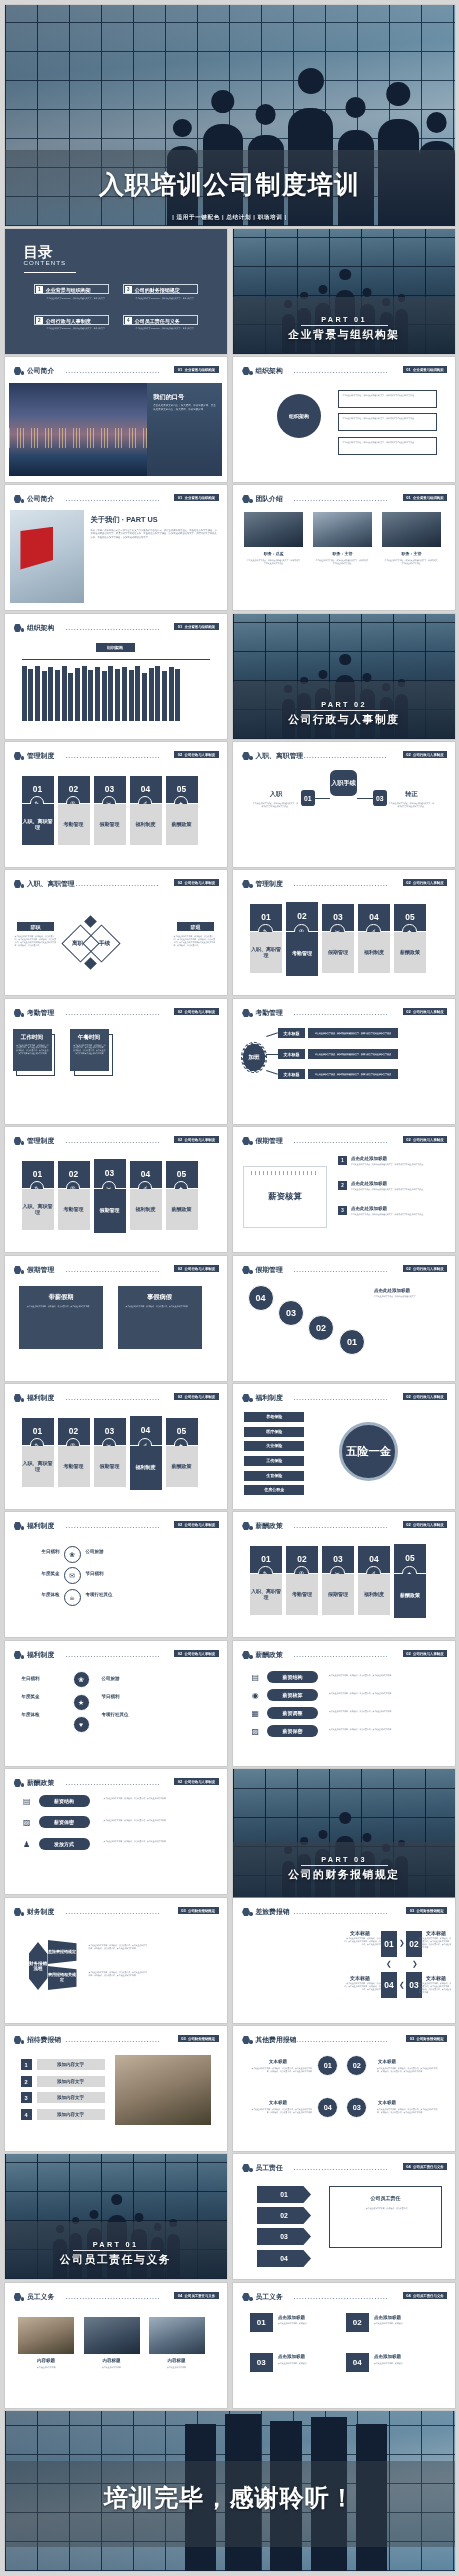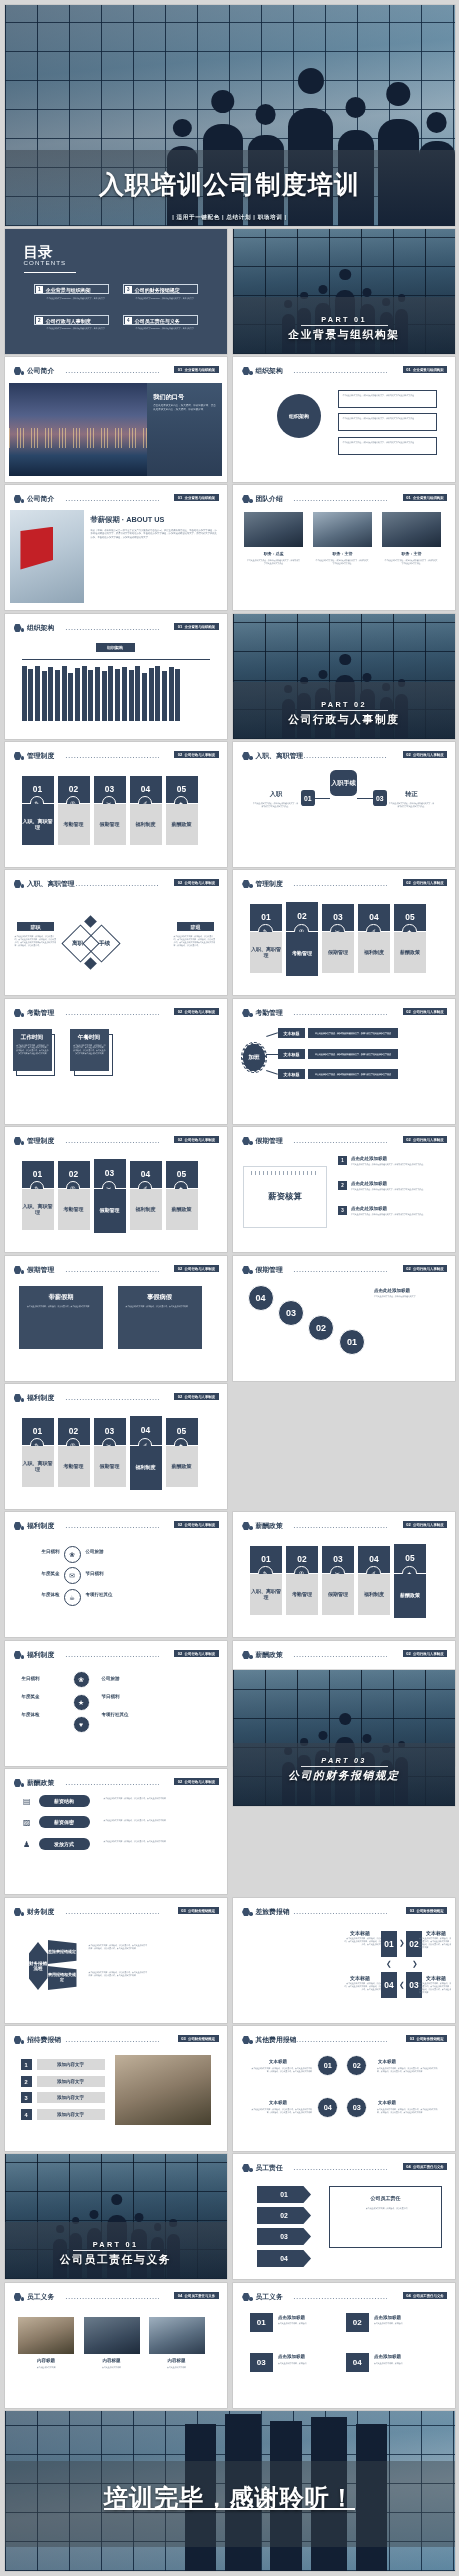--- a/index.html
+++ b/index.html
@@ -265,21 +265,21 @@
       <div class="hex" style="left:9px;top:1.7px;"></div>
       <div class="dot" style="left:16.3px;top:6.2px;"></div>
       <div class="htitle" style="left:22.5px;top:1.1px;font-size:6.8px;">公司简介</div>
       <div class="dots" style="left:60px;right:68px;top:6.8px;"></div>
       <div class="badge" style="right:8px;top:1.1px;height:7.3px;">
         <span class="bn">01</span>
         <span class="bt">企业背景与组织构架</span>
       </div>
     </div>
     <div class="flagphoto" style="left:5.6px;top:25px;width:74px;height:93px;"></div>
-    <div style="position:absolute;left:86px;top:30px;color:#2f4259;font-size:7.3px;font-weight:bold;">带薪假期 · ABOUT US</div>
+    <div style="position:absolute;left:86px;top:30px;color:#2f4259;font-size:7.3px;font-weight:bold;">关于我们 · PART US</div>
     <div class="ph" style="left:86px;top:44px;width:127px;font-size:2.3px;">科某（中国）有限科技公司是一家专注于某某产品及服务的综合性公司。在行业内拥有领先地位。单击此处添加文字描述，添加简短的标题说明文字，所填写的文字在此处添加。单击此处添加文字描述，添加简短的标题说明文字，所填写的文字在此处添加。单击此处添加文字描述，添加简短的标题说明文字</div>
   </div>
 
   <div class="slide w-half-r" style="top:485px;height:125px;">
     <div class="hdr" style="top:8px;height:12.4px;">
       <div class="hex" style="left:9px;top:1.7px;"></div>
       <div class="dot" style="left:16.3px;top:6.2px;"></div>
       <div class="htitle" style="left:22.5px;top:1.1px;font-size:6.8px;">团队介绍</div>
       <div class="dots" style="left:60px;right:68px;top:6.8px;"></div>
       <div class="badge" style="right:8px;top:1.1px;height:7.3px;">
@@ -621,20 +621,39 @@
     <div class="circ" style="left:97px;top:54px;width:14.6px;height:14.6px;font-size:6.2px;">✂</div>
     <div class="circ" style="left:133px;top:54px;width:14.6px;height:14.6px;font-size:6.2px;">✐</div>
     <div class="circ" style="left:169px;top:54px;width:14.6px;height:14.6px;font-size:6.2px;">✦</div>
     <div class="blk grey" style="left:17px;top:62px;width:32px;height:41px;font-size:5px;">入职、离职管理</div>
     <div class="blk grey" style="left:53px;top:62px;width:32px;height:41px;font-size:5px;">考勤管理</div>
     <div class="blk grey" style="left:89px;top:62px;width:32px;height:41px;font-size:5px;">假期管理</div>
     <div class="blk navy" style="left:125px;top:62px;width:32px;height:44px;font-size:5px;">福利制度</div>
     <div class="blk grey" style="left:161px;top:62px;width:32px;height:41px;font-size:5px;">薪酬政策</div>
   </div>
 
+  <div class="slide w-half-r" style="top:1384px;height:125px;">
+    <div class="hdr" style="top:8px;height:12.4px;">
+      <div class="hex" style="left:9px;top:1.7px;"></div>
+      <div class="dot" style="left:16.3px;top:6.2px;"></div>
+      <div class="htitle" style="left:22.5px;top:1.1px;font-size:6.8px;">福利制度</div>
+      <div class="dots" style="left:60px;right:68px;top:6.8px;"></div>
+      <div class="badge" style="right:8px;top:1.1px;height:7.3px;">
+        <span class="bn">02</span>
+        <span class="bt">公司行政与人事制度</span>
+      </div>
+    </div>
+    <div class="tag" style="left:11.3px;top:28px;width:60px;height:9.6px;font-size:4px;">养老保险</div>
+    <div class="tag" style="left:11.3px;top:43px;width:60px;height:9.6px;font-size:4px;">医疗保险</div>
+    <div class="tag" style="left:11.3px;top:57px;width:60px;height:9.6px;font-size:4px;">失业保险</div>
+    <div class="tag" style="left:11.3px;top:72px;width:60px;height:9.6px;font-size:4px;">工伤保险</div>
+    <div class="tag" style="left:11.3px;top:87px;width:60px;height:9.6px;font-size:4px;">生育保险</div>
+    <div class="tag" style="left:11.3px;top:101px;width:60px;height:9.6px;font-size:4px;">住房公积金</div>
+    <div class="ell" style="left:106px;top:38px;width:59px;height:59px;font-size:11.3px;border:3.4px solid #9fb0c2;">五险一金</div>
+  </div>
 
   <div class="slide w-half-l" style="top:1512px;height:125px;">
     <div class="hdr" style="top:8px;height:12.4px;">
       <div class="hex" style="left:9px;top:1.7px;"></div>
       <div class="dot" style="left:16.3px;top:6.2px;"></div>
       <div class="htitle" style="left:22.5px;top:1.1px;font-size:6.8px;">福利制度</div>
       <div class="dots" style="left:60px;right:68px;top:6.8px;"></div>
       <div class="badge" style="right:8px;top:1.1px;height:7.3px;">
         <span class="bn">02</span>
         <span class="bt">公司行政与人事制度</span>
@@ -741,21 +760,21 @@
     <div class="pill" style="left:34px;top:26px;width:51px;height:12.4px;font-size:5px;">薪资结构</div>
     <div class="ico" style="left:16px;top:47px;width:12.4px;height:12.4px;font-size:8px;">▨</div>
     <div class="pill" style="left:34px;top:47px;width:51px;height:12.4px;font-size:5px;">薪资保密</div>
     <div class="ico" style="left:16px;top:69px;width:12.4px;height:12.4px;font-size:8px;">♟</div>
     <div class="pill" style="left:34px;top:69px;width:51px;height:12.4px;font-size:5px;">发放方式</div>
     <div class="ph tiny" style="left:99px;top:28px;width:107px;">点击此处添加文本内容，如关键词、部分简要介绍。点击此处添加文本内容</div>
     <div class="ph tiny" style="left:99px;top:50px;width:107px;">点击此处添加文本内容，如关键词、部分简要介绍。点击此处添加文本内容</div>
     <div class="ph tiny" style="left:99px;top:71px;width:107px;">点击此处添加文本内容，如关键词、部分简要介绍。点击此处添加文本内容</div>
   </div>
 
-  <div class="slide w-half-r" style="top:1670px;height:136px;font-style:italic;">
+  <div class="slide w-half-r" style="top:1769px;height:136px;">
     <div class="photo dark"></div>
     <div class="silhouettes">
       <div class="sil" style="left:22%;width:6%;height:52%"></div>
       <div class="sil" style="left:29%;width:6%;height:60%"></div>
       <div class="sil" style="left:37%;width:7%;height:66%"></div>
       <div class="sil" style="left:46%;width:9%;height:82%"></div>
       <div class="sil" style="left:57%;width:7%;height:64%"></div>
       <div class="sil" style="left:66%;width:6%;height:54%"></div>
       <div class="sil" style="left:73%;width:6%;height:58%"></div>
     </div>
@@ -947,17 +966,17 @@
   <div class="slide w-full" style="top:2411px;height:160px;">
     <div class="photo"></div>
     <div class="silhouettes" style="height:100%;">
       <div class="sil" style="left:40%;width:7%;height:92%;border-radius:0;"></div>
       <div class="sil" style="left:49%;width:8%;height:98%;border-radius:0;"></div>
       <div class="sil" style="left:59%;width:7%;height:94%;border-radius:0;"></div>
       <div class="sil" style="left:68%;width:8%;height:96%;border-radius:0;"></div>
       <div class="sil" style="left:78%;width:7%;height:92%;border-radius:0;"></div>
     </div>
     <div style="position:absolute;left:0;right:0;top:50px;height:86px;background:rgba(60,68,76,.45);"></div>
-    <div class="hero-title" style="top:71px;font-size:24px;text-decoration:underline;">培训完毕，感谢聆听！</div>
+    <div class="hero-title" style="top:71px;font-size:24px;">培训完毕，感谢聆听！</div>
   </div>
 
 </div>
 
 
 </body></html>

